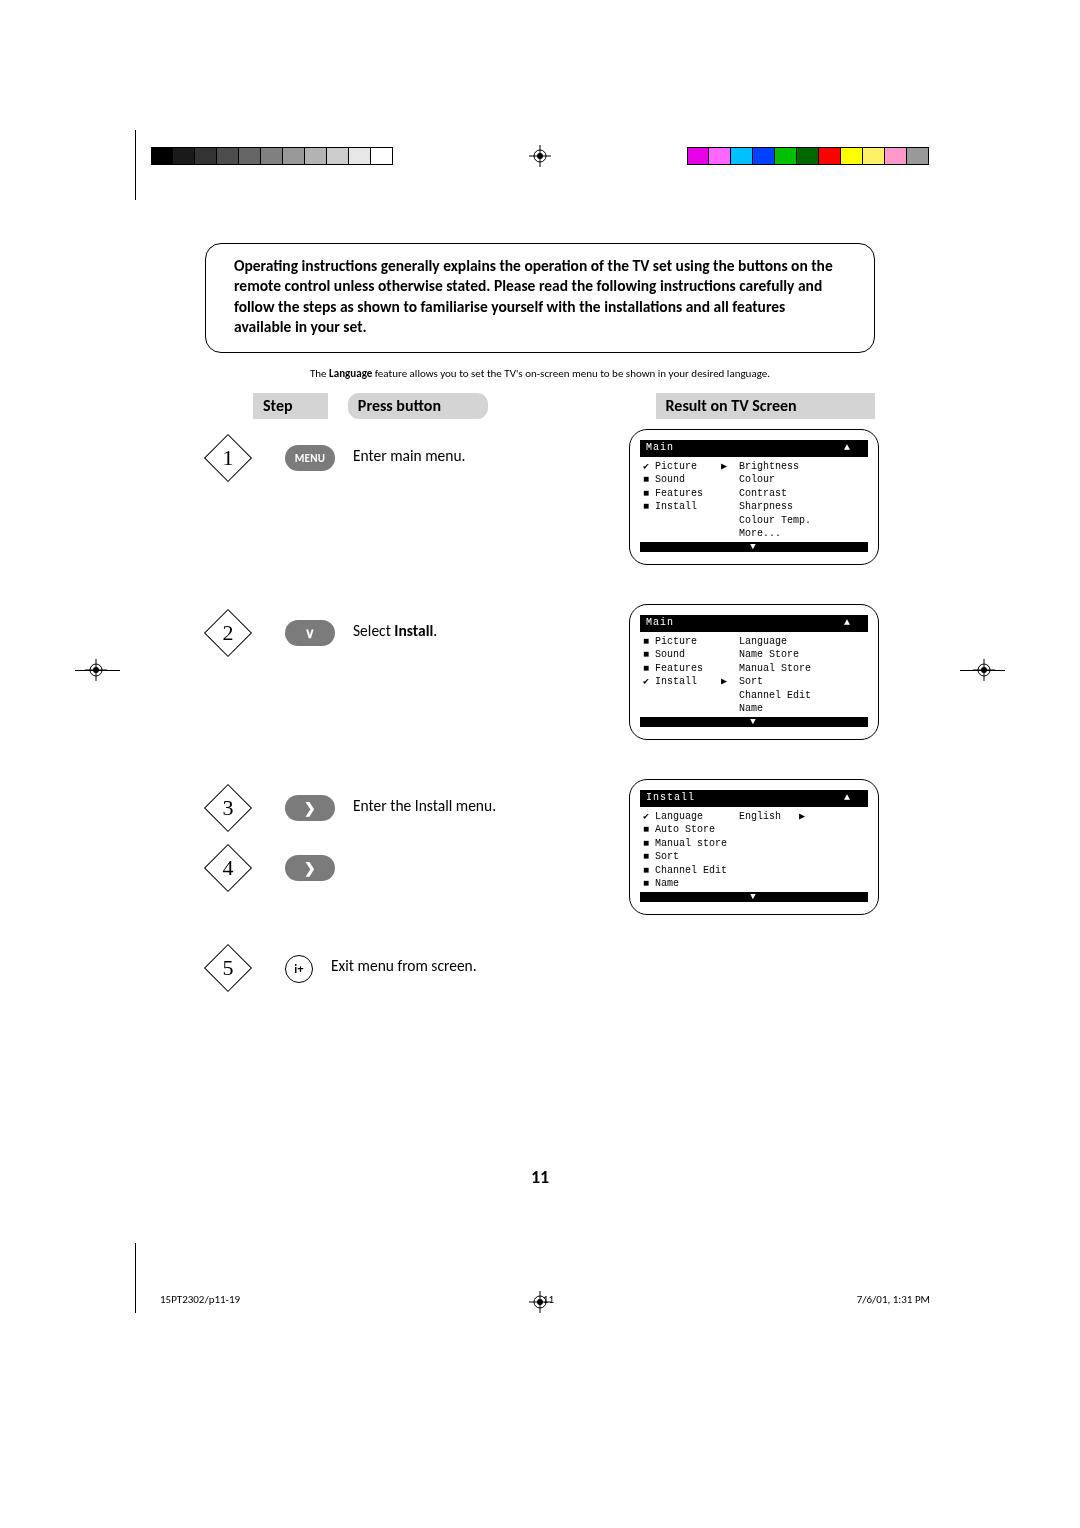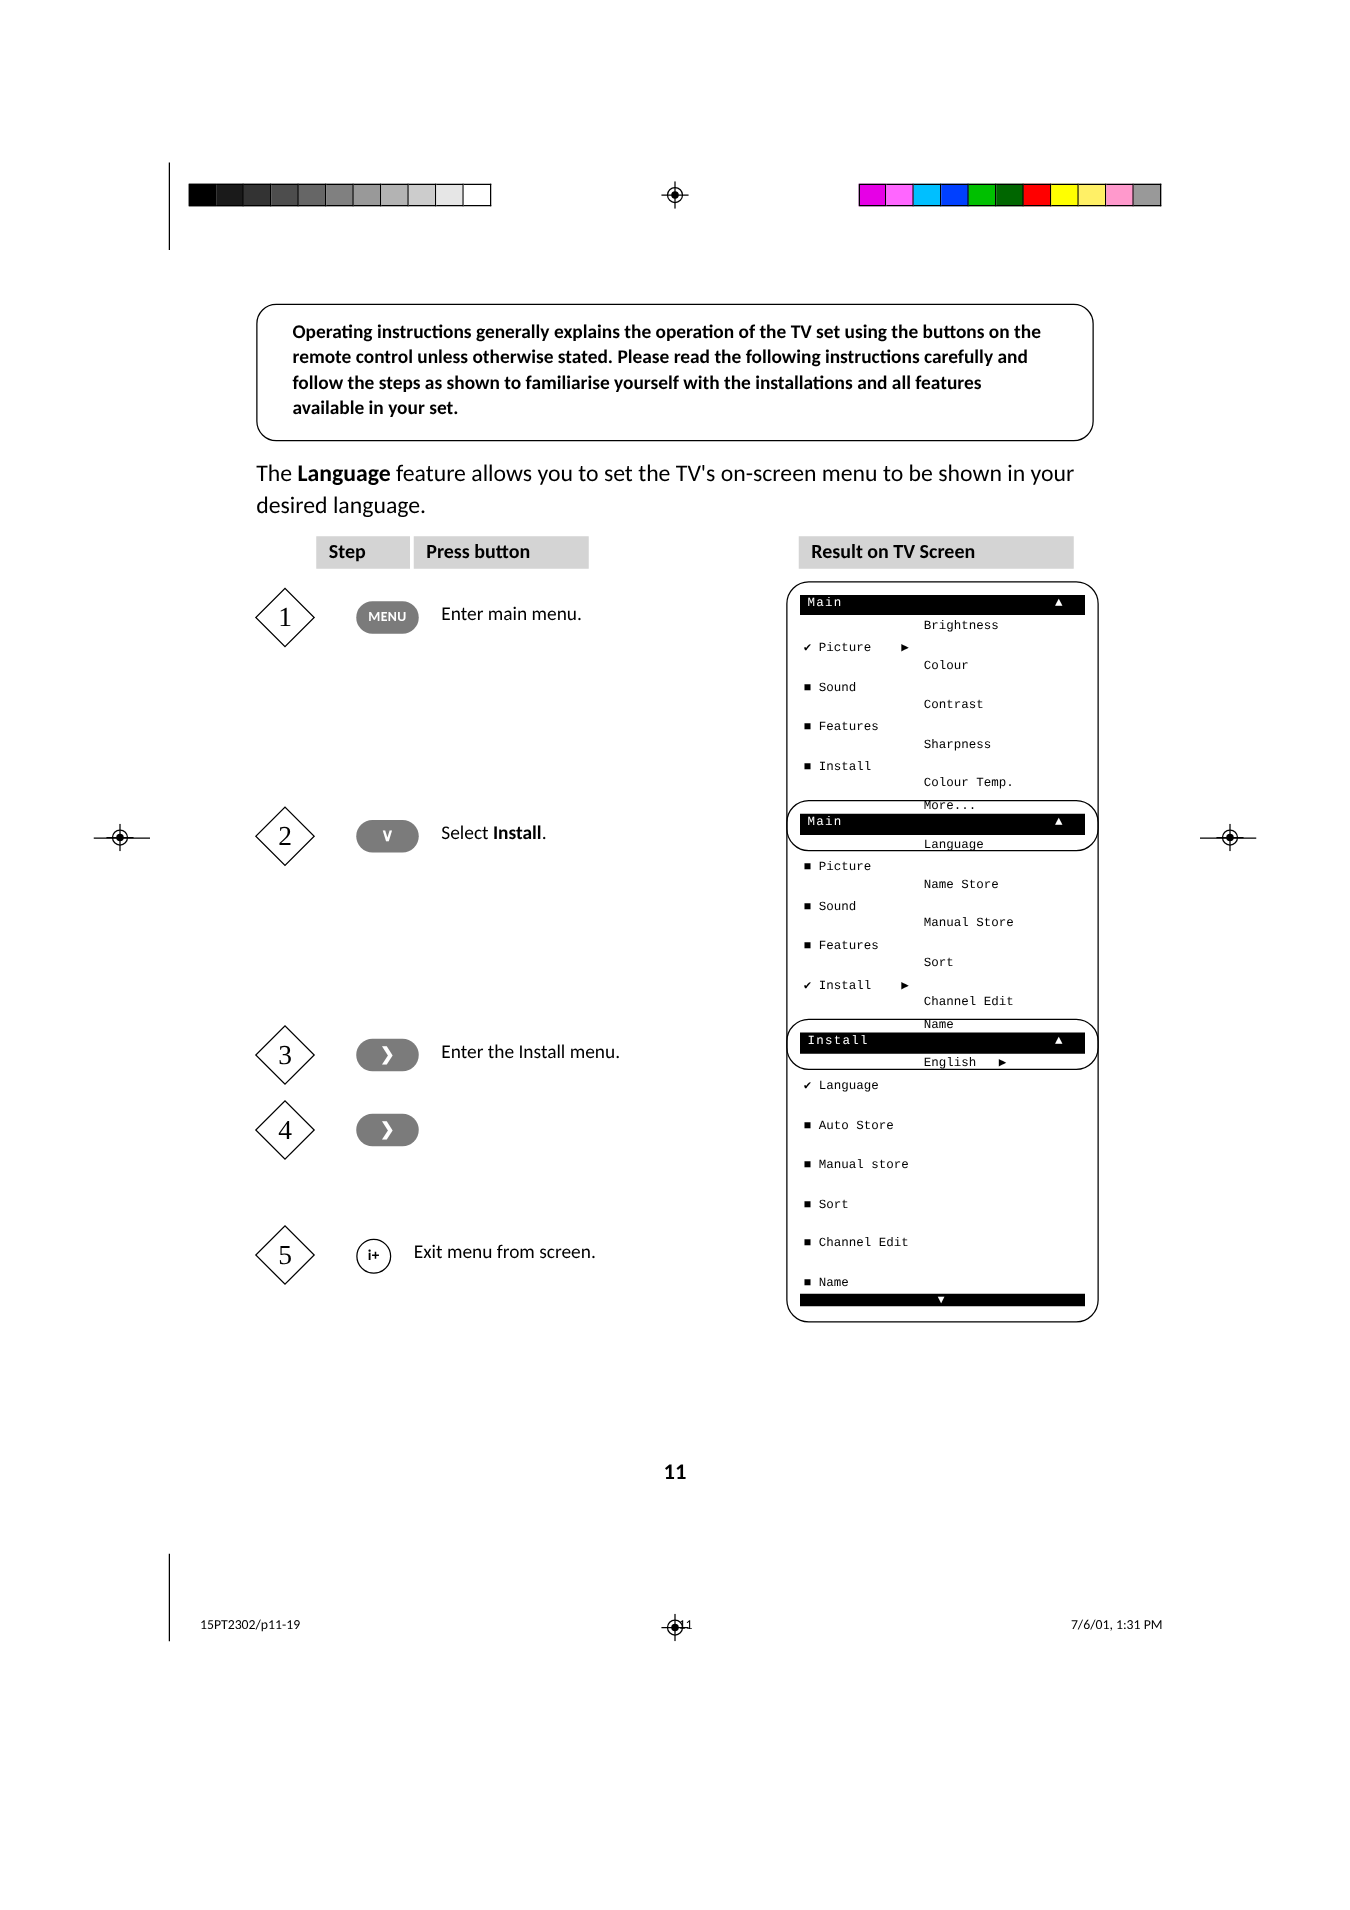--- a/index.html
+++ b/index.html
@@ -82,38 +82,39 @@
     border: 1px solid #000;
     border-radius: 16px;
     margin: 18px 0 14px 0;
     padding: 12px 28px 14px 28px;
     font-size: 15.5px;
     font-weight: bold;
     line-height: 1.32;
   }
 
   .intro {
-    font-size: 19px;
+    font-size: 11px;
     line-height: 1.32;
     margin-bottom: 12px;
+    text-align: center;
   }
   .intro b { font-weight: bold; }
 
   .headers {
     display: flex;
     margin-top: 6px;
   }
   .hdr {
     background: #d4d4d4;
     font-weight: bold;
     padding: 3px 10px 4px 10px;
     font-size: 16px;
   }
   .hdr.step  { width: 55px; margin-left: 48px; }
-  .hdr.press { width: 120px; margin-left: 3px; }
+  .hdr.press { width: 120px; margin-left: 20px; border-radius: 11px; }
   .hdr.result{ margin-left: 168px; width: 200px; }
 
   .steps-area {
     position: relative;
     margin-top: 16px;
     height: 620px;
   }
   .step-row {
     position: absolute;
     left: 0;
@@ -199,21 +200,21 @@
   .tv .bar {
     background: #000;
     color: #fff;
     display: flex;
     padding: 1px 6px 2px 6px;
     letter-spacing: 1px;
   }
   .tv .bar .mid { flex: 1; text-align: right; padding-right: 4px; }
   .tv .body { padding: 3px 3px 1px 3px; }
   .tv .row { display: flex; white-space: pre; }
-  .tv .row .l { width: 96px; margin-top: 18px; }
+  .tv .row .l { width: 96px; }
   .tv .row .r { flex: 1; }
   .tv .botbar { background:#000; height: 10px; color:#fff; text-align:center; font-size:9px; line-height:10px; letter-spacing: 2px; }
 
   .page-num {
     position: absolute;
     bottom: 340px;
     left: 0; right: 0;
     text-align: center;
     font-weight: bold;
     font-size: 18px;

